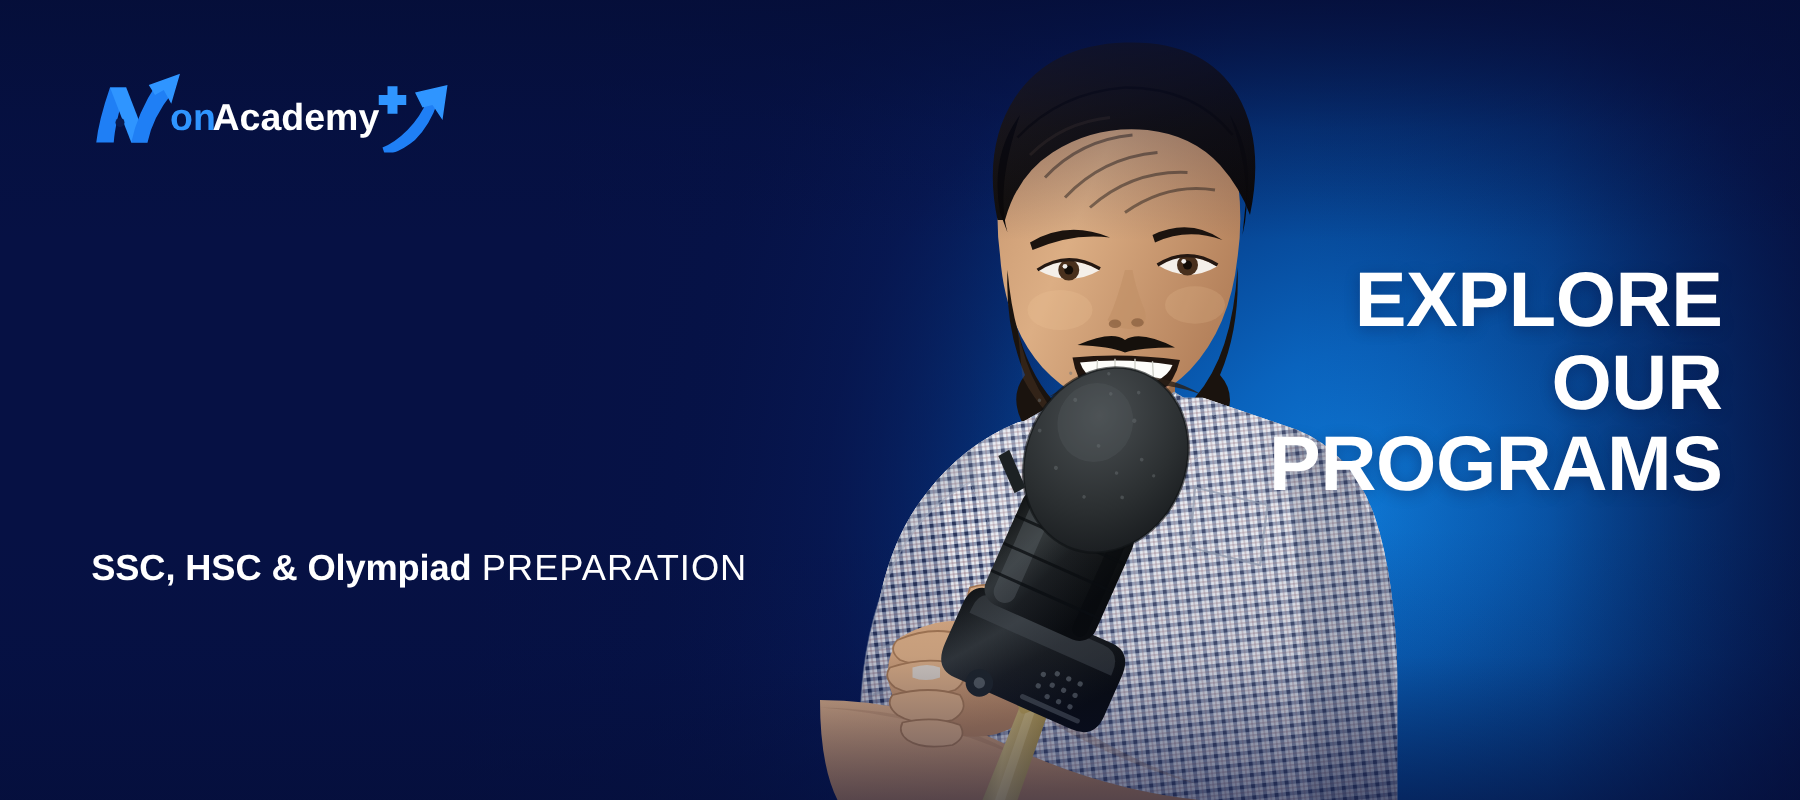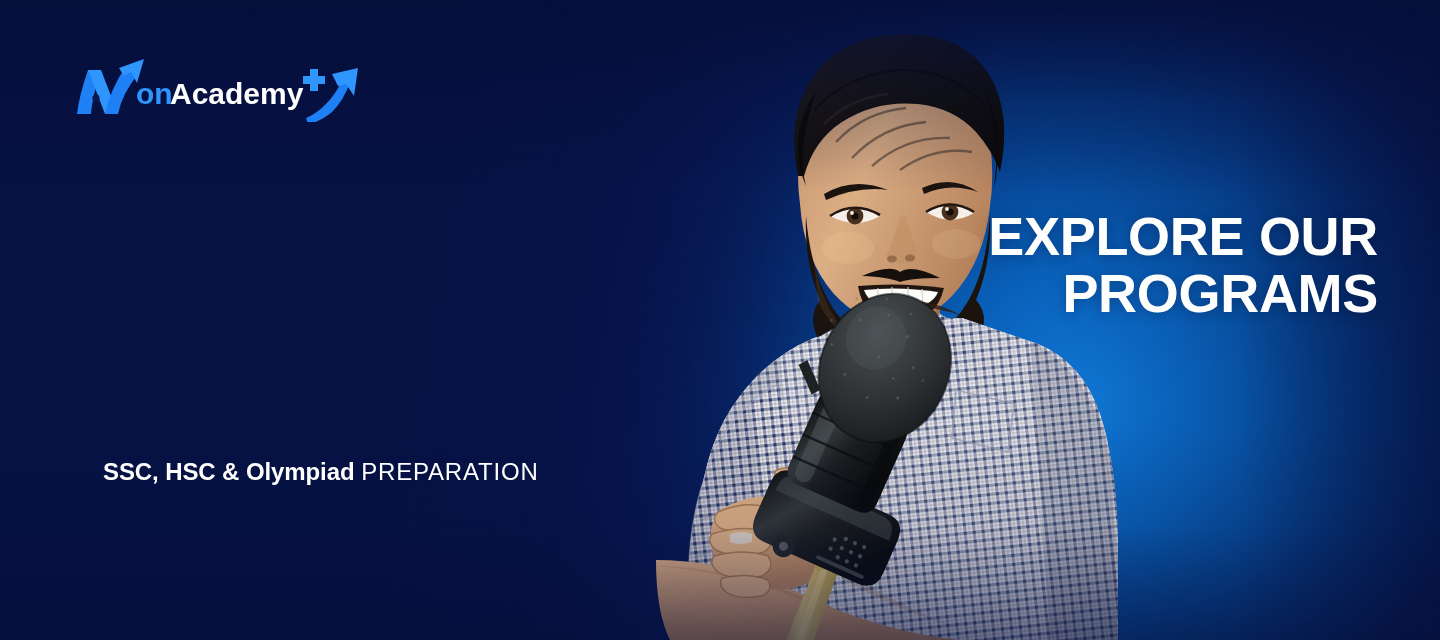--- a/index.html
+++ b/index.html
@@ -51,38 +51,37 @@
     width:660px;
     color:#ffffff;
     font-size:59px;
     font-weight:bold;
     line-height:1.085;
     letter-spacing:-0.6px;
     text-shadow:0 2px 14px rgba(2,8,40,0.30);
     white-space:pre-line;
   }
   .subhead{
-    position:absolute; left:73px; top:459px;
+    position:absolute; left:73px; top:440px;
     color:#ffffff;
-    font-size:24px;
+    font-size:29px;
     line-height:1.1;
     letter-spacing:0.1px;
     white-space:nowrap;
-    margin-left:30px;
   }
   .subhead .b{ font-weight:bold; letter-spacing:-0.1px; }
   .subhead .l{ font-weight:normal; letter-spacing:0.8px; }
 
   
   .cta{
     position:absolute; right:62px; top:208px;
     width:420px;
     text-align:right;
     color:#ffffff;
-    font-size:54px;
+    font-size:62px;
     font-weight:bold;
     line-height:1.06;
     letter-spacing:-0.3px;
     text-transform:uppercase;
     white-space:pre-line;
     text-shadow:0 2px 12px rgba(2,8,40,0.28);
   }
 
   
   .person{

